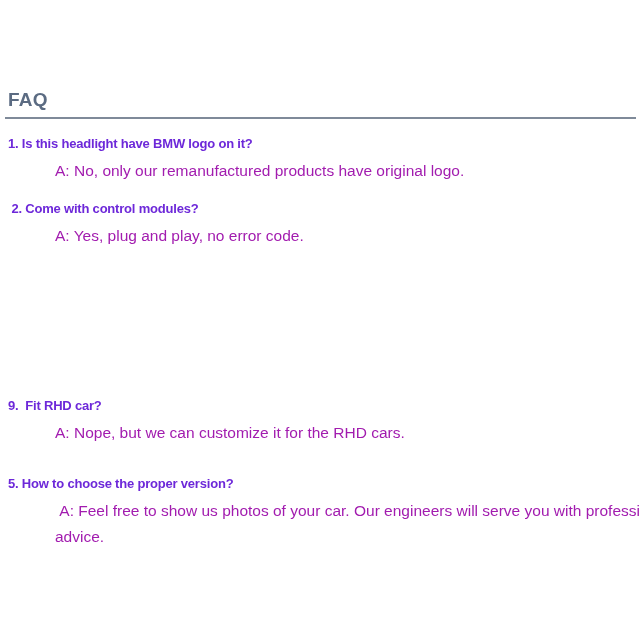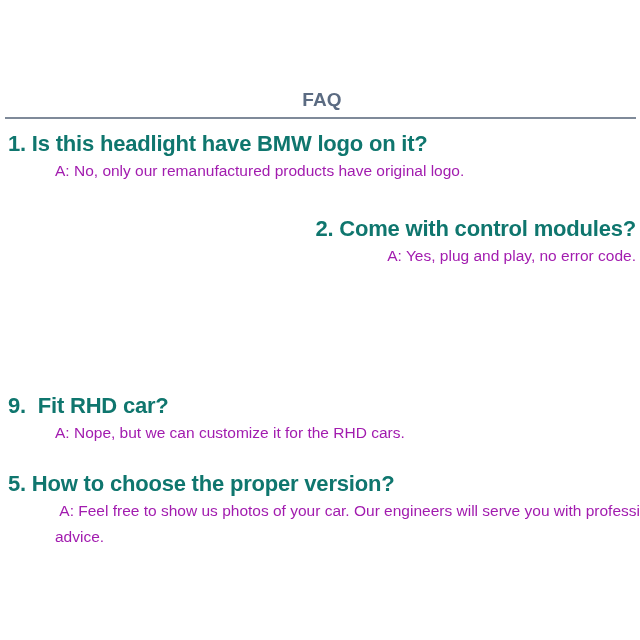--- a/index.html
+++ b/index.html
@@ -12,21 +12,20 @@
       height: 640px;
       position: relative;
       overflow: hidden;
       font-family: "Liberation Sans", "DejaVu Sans", sans-serif;
     }
     .faq {
       position: absolute;
       left: 8px;
       top: 86px;
       width: 628px;
-      text-align: center;
     }
     .faq-title {
       font-size: 19px;
       color: #5b6b82;
       line-height: 28px;
       margin: 0;
       padding-left: 0;
       letter-spacing: 0.2px;
     }
     .faq-divider {
@@ -36,22 +35,22 @@
       margin-left: -3px;
       width: 631px;
     }
     .faq-item {
       position: absolute;
       left: 0;
       width: 628px;
     }
     .q {
       font-weight: bold;
-      font-size: 22px;
-      color: #0f766e;
+      font-size: 13px;
+      color: #6d28d9;
       line-height: 24px;
       letter-spacing: -0.2px;
       white-space: pre;
     }
     .a {
       font-size: 15.5px;
       color: #a21caf;
       line-height: 26px;
       margin-top: 2px;
       white-space: pre-wrap;
@@ -64,21 +63,21 @@
 <div class="faq">
   <h2 class="faq-title">FAQ</h2>
   <div class="faq-divider"></div>
 </div>
 
 <div class="faq-item" style="left:8px; top:132px;">
   <div class="q">1. Is this headlight have BMW logo on it?</div>
   <div class="a">A: No, only our remanufactured products have original logo.</div>
 </div>
 
-<div class="faq-item" style="left:8px; top:217px;text-align:right;">
+<div class="faq-item" style="left:8px; top:197px;">
   <div class="q"> 2. Come with control modules?</div>
   <div class="a">A: Yes, plug and play, no error code.</div>
 </div>
 
 <div class="faq-item" style="left:8px; top:289px;">
 </div>
 
 <div class="faq-item" style="left:8px; top:394px;">
   <div class="q">9.  Fit RHD car?</div>
   <div class="a">A: Nope, but we can customize it for the RHD cars.</div>

